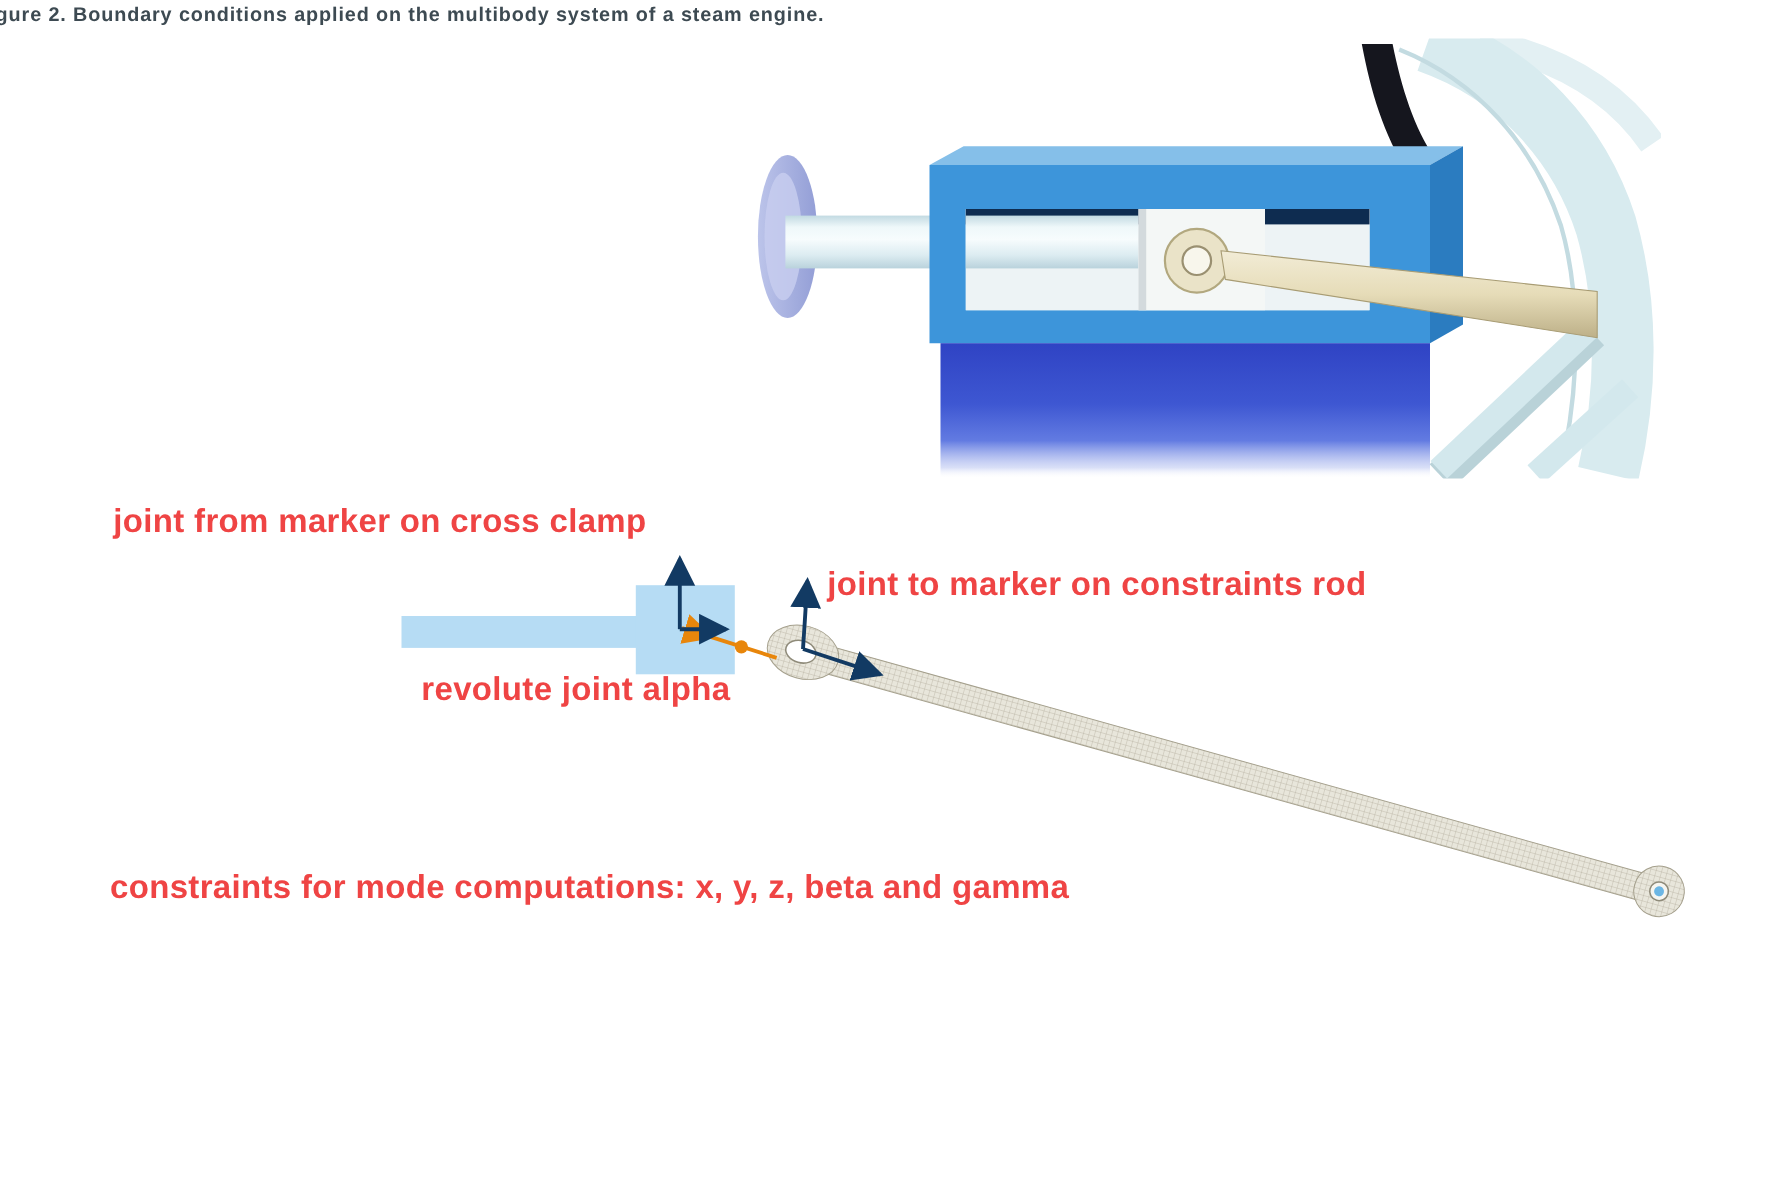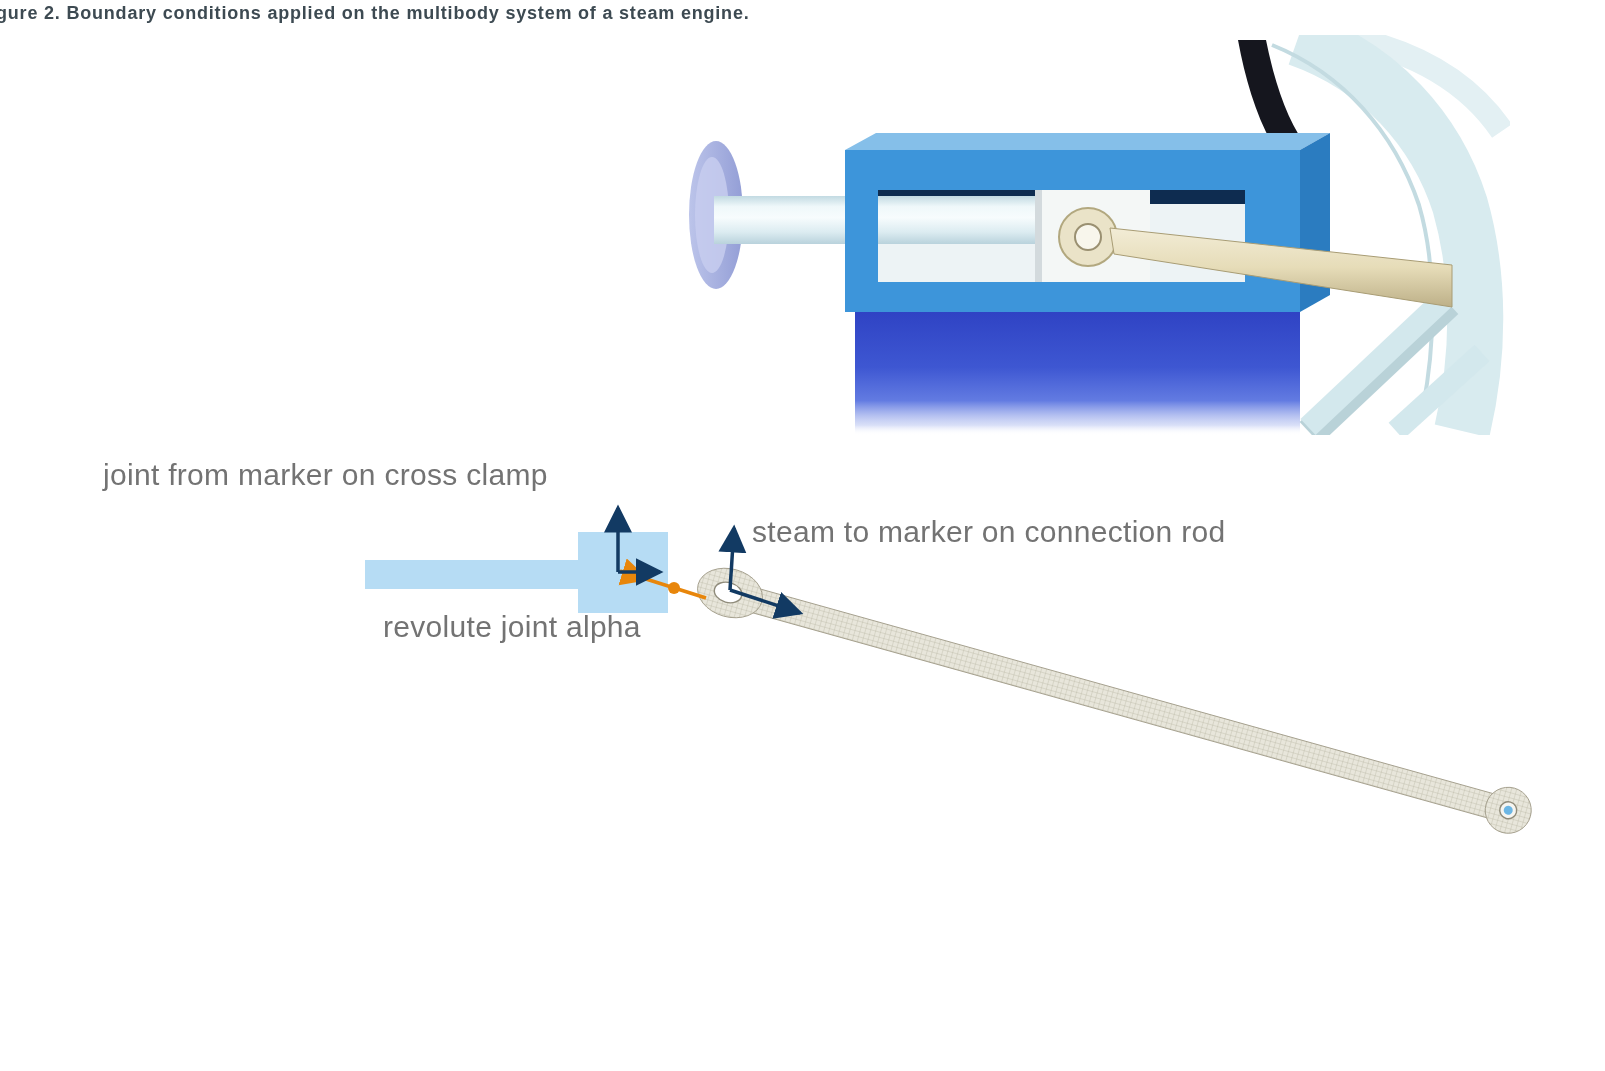--- a/index.html
+++ b/index.html
@@ -4,22 +4,22 @@
 <style>
   html,body{margin:0;padding:0;background:#ffffff;}
   body{width:1605px;height:1071px;font-family:"Liberation Sans",sans-serif;}
   .page{position:relative;width:1605px;height:859px;background:#fff;overflow:hidden;}
   .caption{
     position:absolute;left:-4px;top:3px;
     font-size:18px;font-weight:bold;letter-spacing:.8px;
     color:#3d4a52;white-space:nowrap;
   }
   .label{
-    position:absolute;color:#737373;font-size:30px;letter-spacing:.3px;
-    white-space:nowrap;line-height:1.1;
+    position:absolute;color:#ef4444;font-size:30px;letter-spacing:.3px;
+    white-space:nowrap;line-height:1.1;font-weight:bold;
   }
   .lbl-joint-from{left:103px;top:458px;}
   .lbl-joint-to{left:752px;top:515px;}
   .lbl-revolute{left:383px;top:610px;}
   .lbl-constraints{left:100px;top:790px;}
   .axis-z{left:98px;top:850px;font-size:31px;}
   .axis-y{left:157px;top:922px;font-size:31px;}
   .render3d{position:absolute;left:680px;top:35px;width:830px;height:400px;}
   .schematic-mid{position:absolute;left:0;top:440px;width:1605px;height:420px;}
   .schematic-bottom{position:absolute;left:0;top:850px;width:1605px;height:221px;}
@@ -161,18 +161,19 @@
 
     <g stroke="#123a63" stroke-width="3.5">
       <line x1="88" y1="84" x2="88" y2="16" marker-end="url(#ahNavyBot)"></line>
       <line x1="96" y1="92" x2="156" y2="92" marker-end="url(#ahNavyBot)"></line>
     </g>
 
     <path d="M 86 86 C 170 44 290 26 420 30 C 560 34 700 78 812 124 C 872 148 928 166 962 186" stroke="#0d3560" stroke-width="4.5" fill="none" stroke-linecap="round"></path>
   </svg>
 
   <div class="label lbl-joint-from">joint from marker on cross clamp</div>
-  <div class="label lbl-joint-to">steam to marker on connection rod</div>
+  <div class="label lbl-joint-to">joint to marker on constraints rod</div>
   <div class="label lbl-revolute">revolute joint alpha</div>
+  <div class="label lbl-constraints">constraints for mode computations: x, y, z, beta and gamma</div>
   <div class="label axis-z">z</div>
   <div class="label axis-y">y</div>
 
 </div>
 
 </body></html>

